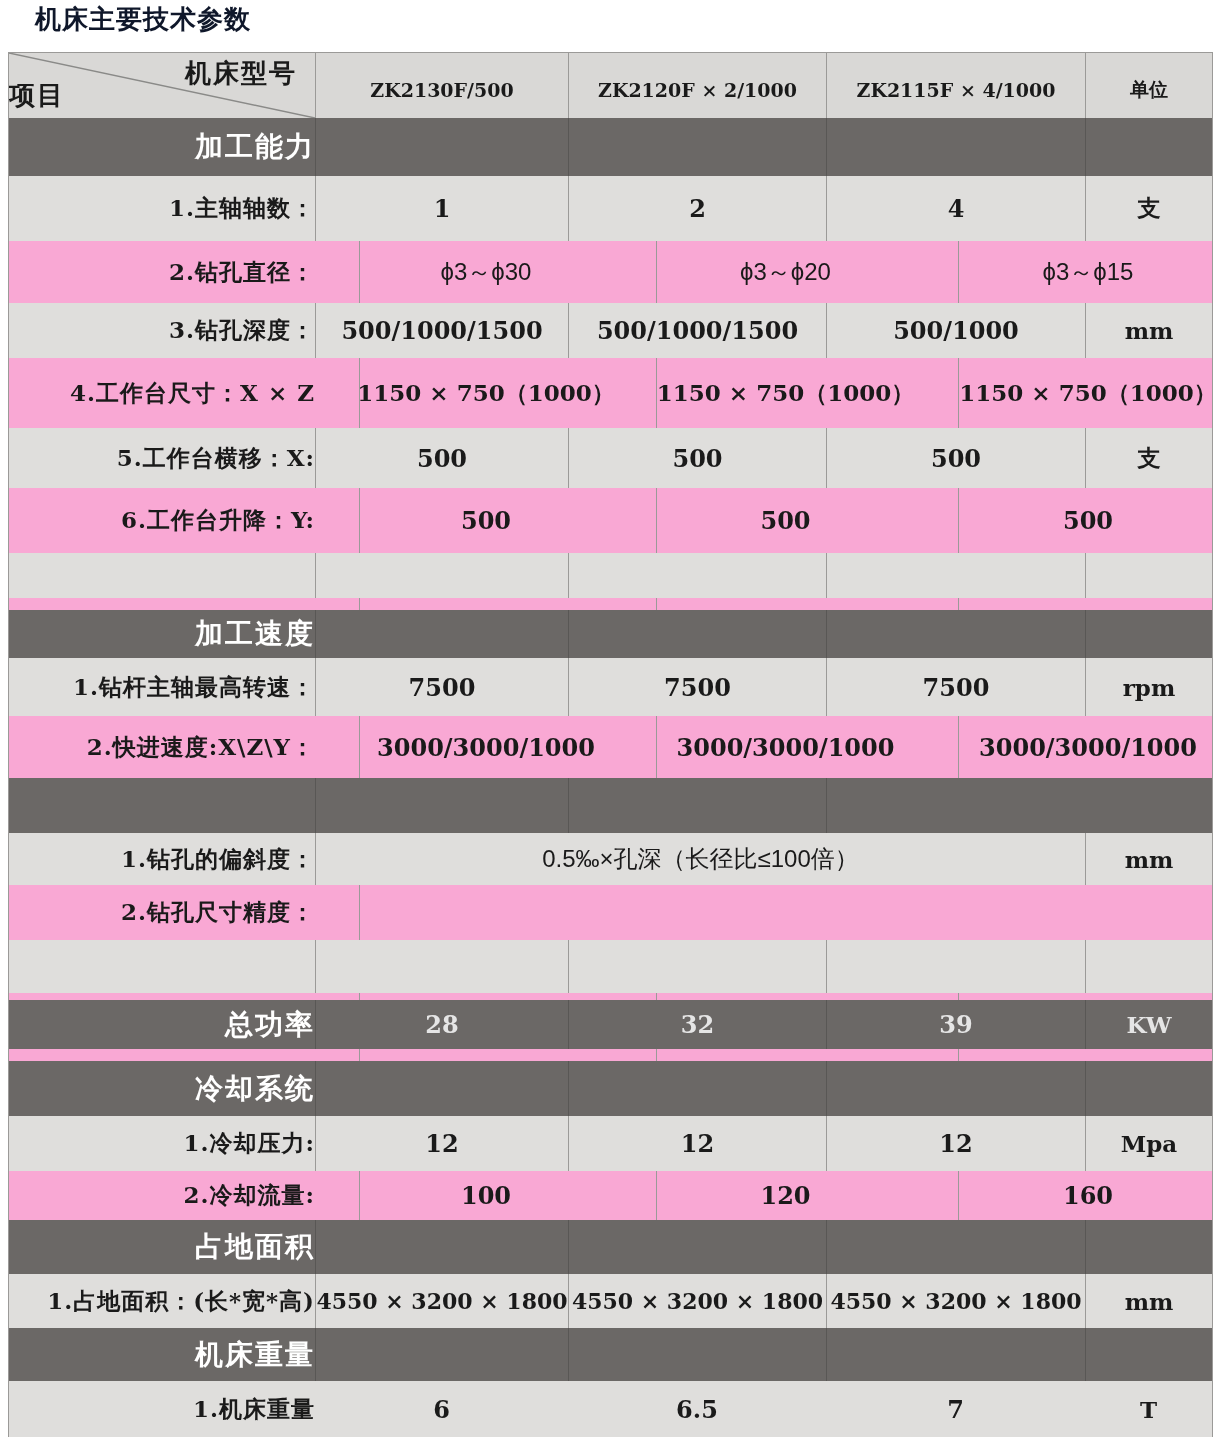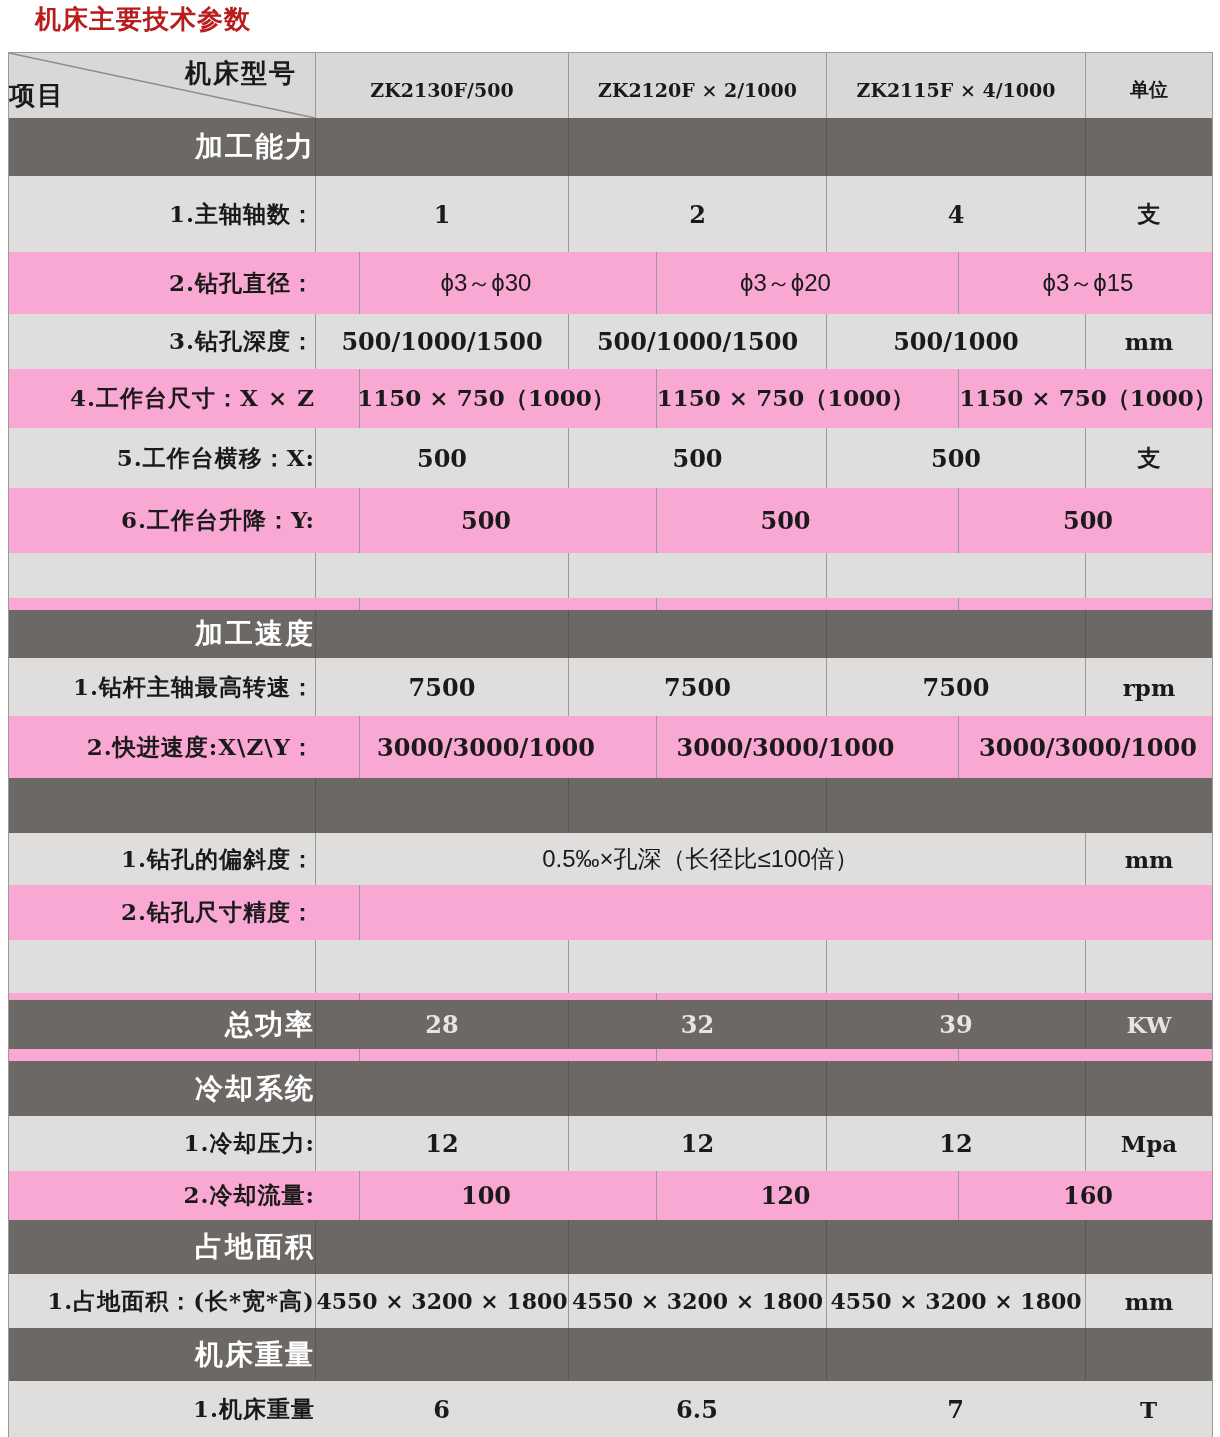--- a/index.html
+++ b/index.html
@@ -1,19 +1,19 @@
 <!DOCTYPE html>
 <html><head>
 <meta charset="utf-8">
 <style>
   html,body{margin:0;padding:0;background:#fff;}
   .page{position:relative;width:1220px;height:1437px;background:#ffffff;
         font-family:"DejaVu Serif", serif;color:#1a1a1a;overflow:hidden;}
   .title{position:absolute;left:35px;top:2px;font-size:26px;font-weight:bold;
-         letter-spacing:1px;color:#b91c1c;}
+         letter-spacing:1px;color:#0f172a;}
   .spec-table{position:absolute;left:8px;top:52px;width:1205px;
               border-top:1px solid #9b9a98;border-left:1px solid #9b9a98;border-right:1px solid #9b9a98;
               box-sizing:border-box;}
   .row{display:grid;grid-template-columns:306px 253px 258px 259px 1fr;}
   .cell{display:flex;align-items:center;justify-content:center;overflow:hidden;}
   .row .cell + .cell{border-left:1px solid #9b9a98;}
   .row.no-borders .cell + .cell{border-left:none;}
   .cell.label-cell{justify-content:flex-end;padding-left:13px;}
   .label-text{font-size:23px;font-weight:bold;letter-spacing:1px;white-space:nowrap;}
   .value{font-size:24px;font-weight:bold;white-space:nowrap;}
@@ -69,21 +69,21 @@
     <div class="row dark" style="height:58px">
       <div class="cell label-cell">
           <span class="bar-title">加工能力</span>
         </div>
       <div class="cell"></div>
         <div class="cell"></div>
         <div class="cell"></div>
         <div class="cell"></div>
     </div>
 
-    <div class="row gray" style="height:76px">
+    <div class="row gray" style="height:65px">
       <div class="cell label-cell">
           <span class="label-text">1.主轴轴数：</span>
         </div>
       <div class="cell">
           <span class="value">1</span>
         </div>
       <div class="cell">
           <span class="value">2</span>
         </div>
       <div class="cell">
@@ -123,21 +123,21 @@
           <span class="value">500/1000/1500</span>
         </div>
       <div class="cell">
           <span class="value">500/1000</span>
         </div>
       <div class="cell">
           <span class="unit-text">mm</span>
         </div>
     </div>
 
-    <div class="row white" style="height:59px">
+    <div class="row white" style="height:70px">
       <div class="cell label-cell">
           <span class="label-text">4.工作台尺寸：X × Z</span>
         </div>
       <div class="cell">
           <span class="value" style="font-size:23px">1150 × 750（1000）</span>
         </div>
       <div class="cell">
           <span class="value" style="font-size:23px">1150 × 750（1000）</span>
         </div>
       <div class="cell">

